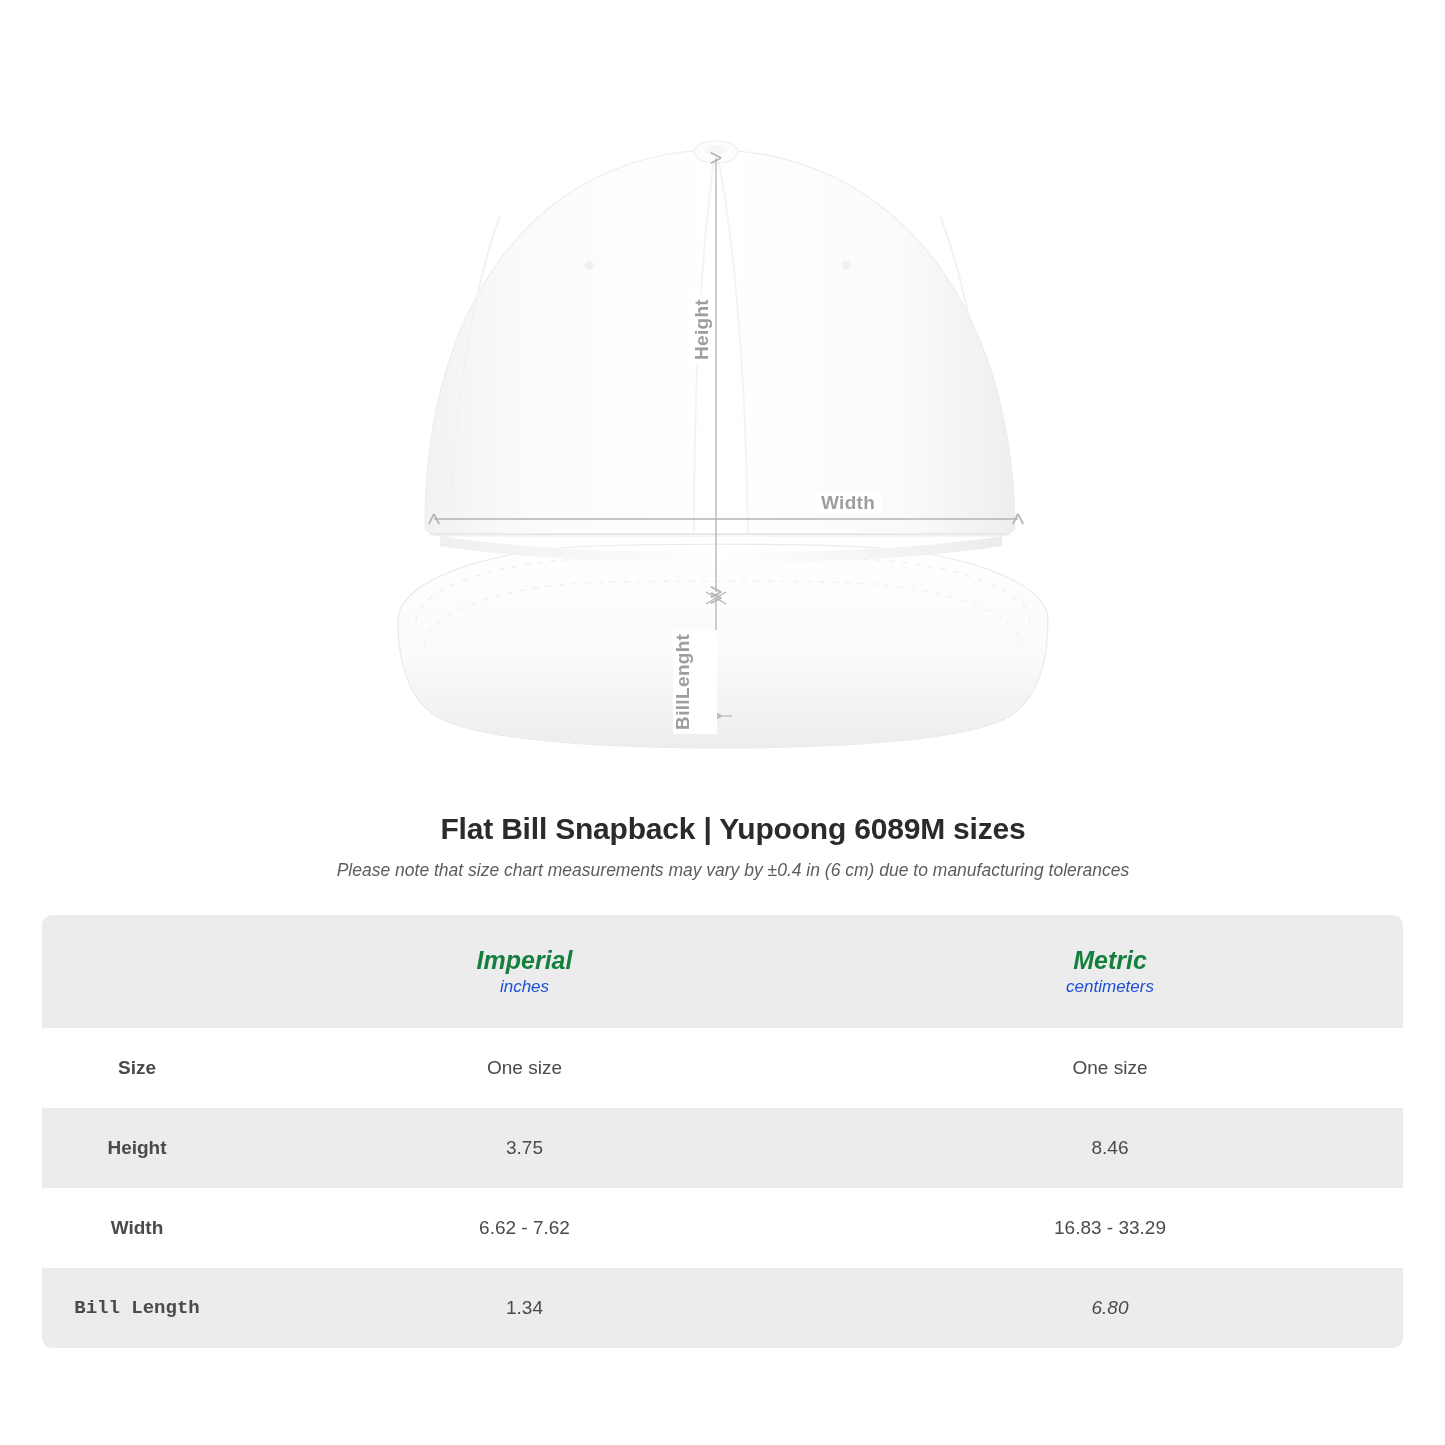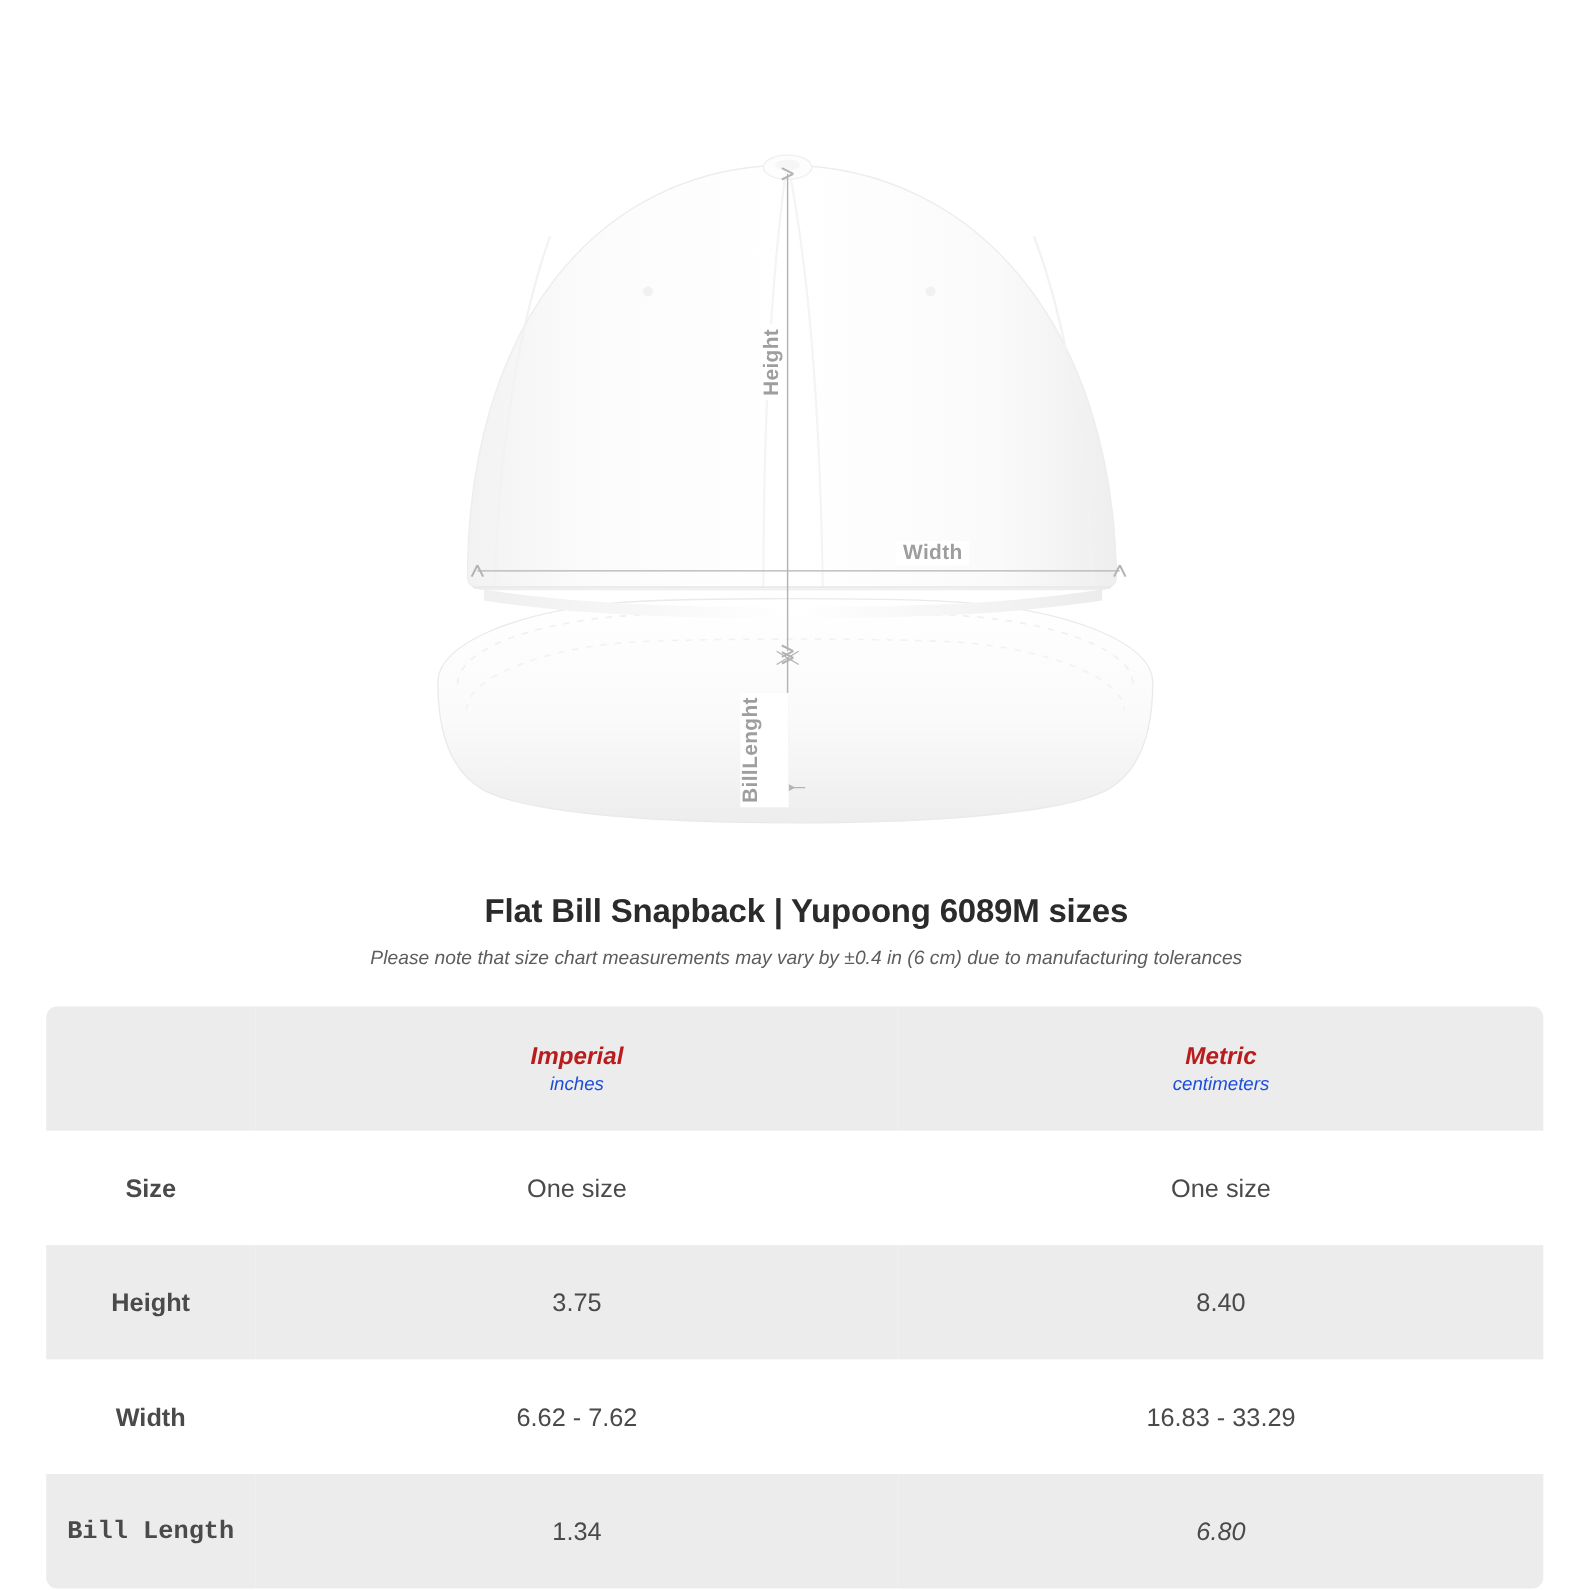--- a/index.html
+++ b/index.html
@@ -100,38 +100,38 @@
     vertical-align: middle;
   }
   .head-row td:first-child {
     border-top-left-radius: 10px;
     border-bottom-left-radius: 0;
   }
   .head-row td:last-child {
     border-top-right-radius: 10px;
   }
   .unit-main {
-    font-size: 22px;
-    font-style: italic;
-    font-weight: bold;
-    color: #b91c1c;
+    font-size: 25px;
+    font-style: italic;
+    font-weight: bold;
+    color: #15803d;
     line-height: 1.15;
   }
   .unit-sub {
     font-size: 17px;
     font-style: italic;
     color: #1d4ed8;
     margin-top: 3px;
   }
 
   .body-row td {
-    height: 104px;
+    height: 80px;
     text-align: center;
     vertical-align: middle;
-    font-size: 23px;
+    font-size: 19px;
     color: #4a4a4a;
   }
   .body-row.shaded td {
     background: #ececec;
   }
   .body-row.plain td {
     background: #ffffff;
   }
   .row-label {
     font-weight: bold;
@@ -266,21 +266,21 @@
 
       <tr class="body-row plain">
         <td class="row-label">Size</td>
         <td class="col-sep">One size</td>
         <td class="col-sep">One size</td>
       </tr>
 
       <tr class="body-row shaded">
         <td class="row-label">Height</td>
         <td class="col-sep">3.75</td>
-        <td class="col-sep">8.40</td>
+        <td class="col-sep">8.46</td>
       </tr>
 
       <tr class="body-row plain">
         <td class="row-label">Width</td>
         <td class="col-sep">6.62 - 7.62</td>
         <td class="col-sep">16.83 - 33.29</td>
       </tr>
 
       <tr class="body-row shaded last">
         <td class="row-label">Bill Length</td>

